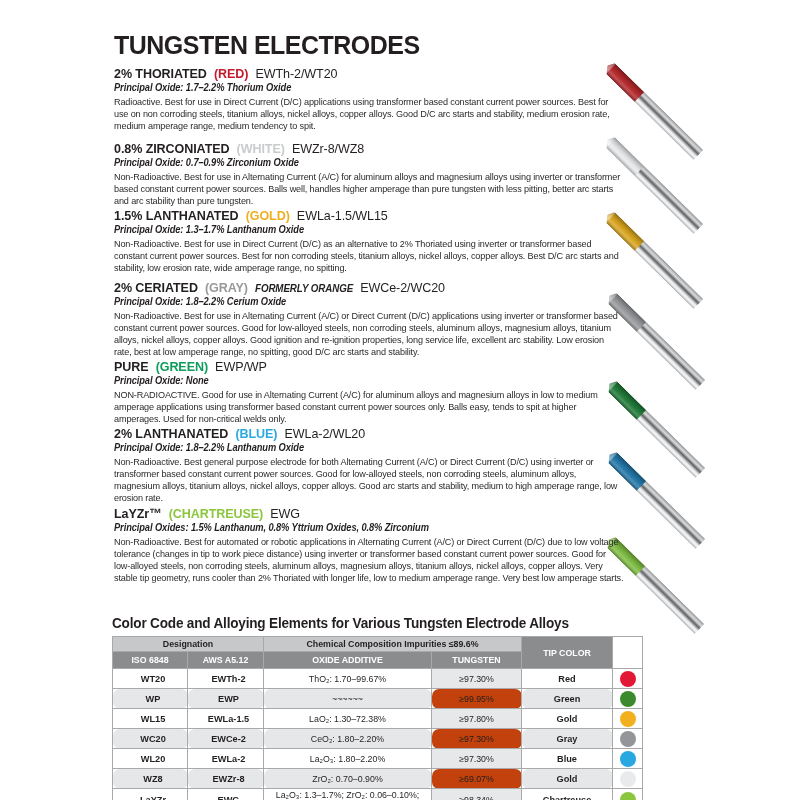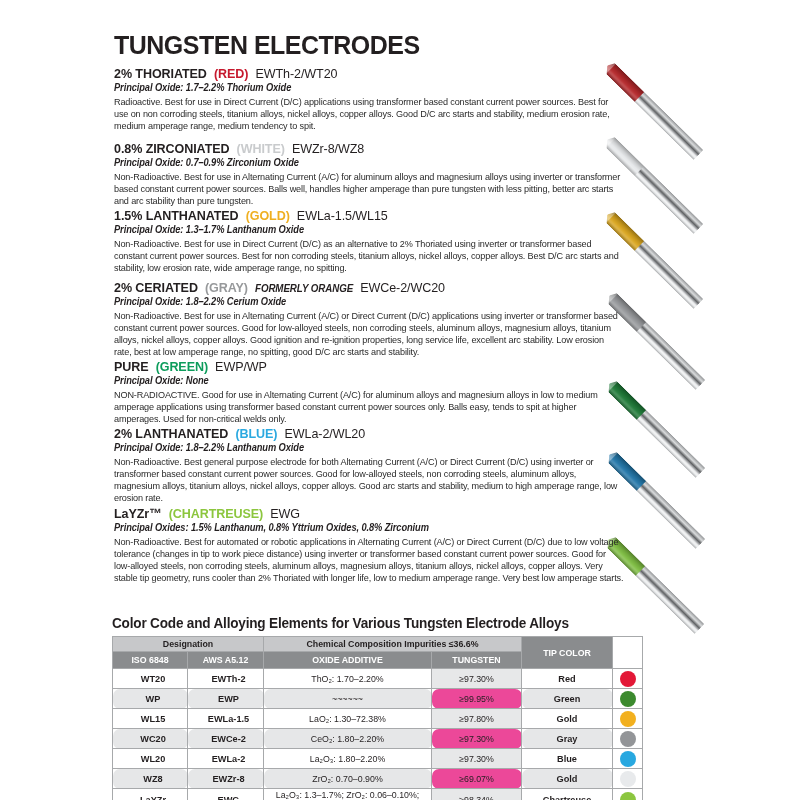--- a/index.html
+++ b/index.html
@@ -42,21 +42,21 @@
             transform:scaleX(.97); transform-origin:0 0; white-space:nowrap; }
   table { border-collapse:collapse; width:530px; table-layout:fixed; }
   th,td { border:1px solid #a7a9ab; text-align:center; vertical-align:middle; padding:1px 2px; }
   th.gh { background:#c7c8ca; color:#231f20; font-weight:700; font-size:8.8px; height:12px;margin-top:40px; }
   th.ch { background:#8a8c8e; color:#ffffff; font-weight:700; font-size:8.8px; height:14px; }
   th.circlehead { background:#ffffff; }
   td { height:17px; font-size:8.8px; background:#ffffff; }
   tr.alt td { background:#e6e7e8;border-radius:7px; }
   td.iso, td.aws { font-weight:700; font-size:9.2px;padding-left:8px; }
   td.tg { background:#e7e8e9; }
-  tr.alt td.tg { background:#ec4899; }
+  tr.alt td.tg { background:#c2410c; }
   td.tipname { font-weight:700; font-size:9.2px; }
   td.circlecell { background:#ffffff; padding:0; }
   tr.alt td.circlecell { background:#ffffff; }
   .circle { display:inline-block; width:16px; height:16px; border-radius:50%; vertical-align:middle; }
   table { border-bottom:3px solid #808285; }
 </style>
 </head>
 <body>
 
 <div class="title">TUNGSTEN ELECTRODES</div>
@@ -170,34 +170,34 @@
       <col style="width:75px">
         <col style="width:76px">
         <col style="width:168px">
         <col style="width:90px">
         <col style="width:91px">
         <col style="width:30px">
     </colgroup>
     <tbody>
         <tr>
       <th class="gh" colspan="2">Designation</th>
-      <th class="gh" colspan="2">Chemical Composition Impurities ≤36.6%</th>
+      <th class="gh" colspan="2">Chemical Composition Impurities ≤89.6%</th>
       <th class="ch" rowspan="2">TIP COLOR</th>
       <th class="circlehead" rowspan="2"></th>
     </tr>
     <tr>
       <th class="ch">ISO 6848</th>
       <th class="ch">AWS A5.12</th>
       <th class="ch">OXIDE ADDITIVE</th>
       <th class="ch">TUNGSTEN</th>
     </tr>
     <tr>
       <td class="iso">WT20</td>
       <td class="aws">EWTh-2</td>
-      <td class="oxcell">ThO₂: 1.70–2.20%</td>
+      <td class="oxcell">ThO₂: 1.70–99.67%</td>
       <td class="tg">≥97.30%</td>
       <td class="tipname">Red</td>
       <td class="circlecell"><span class="circle" style="background-color: rgb(227, 24, 55);"></span></td>
     </tr>
     <tr class="alt">
       <td class="iso">WP</td>
       <td class="aws">EWP</td>
       <td class="oxcell">~~~~~~</td>
       <td class="tg">≥99.95%</td>
       <td class="tipname">Green</td>

